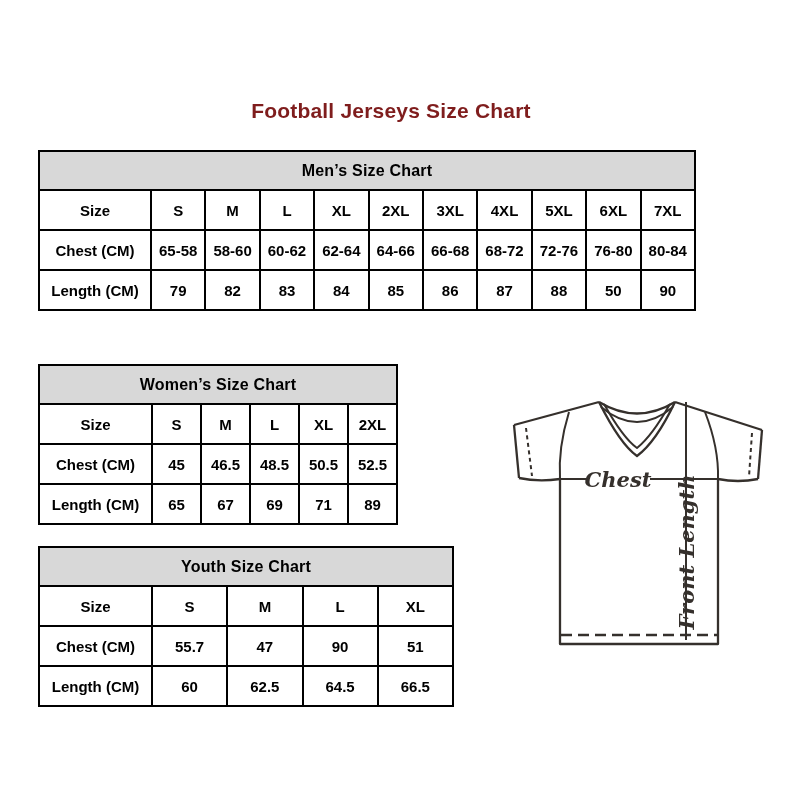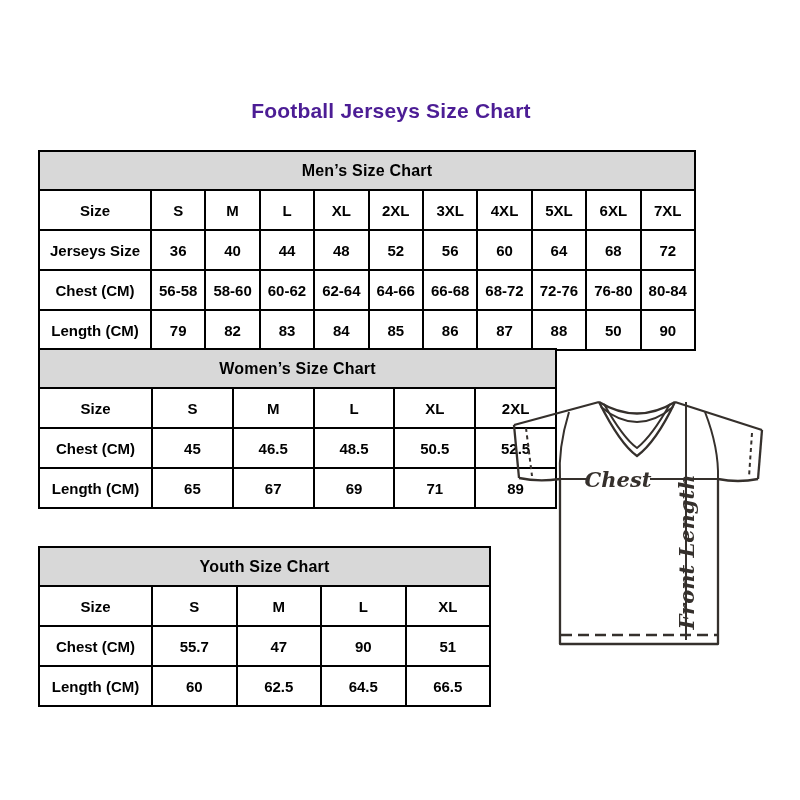--- a/index.html
+++ b/index.html
@@ -4,42 +4,42 @@
 <style>
   html,body{margin:0;padding:0;}
   body{
     width:800px;height:800px;background:#ffffff;position:relative;
     font-family:"Liberation Sans",sans-serif;color:#000;
     overflow:hidden;
   }
   .page{position:absolute;inset:0;background:#fff;}
   .title{
     position:absolute;top:99px;left:0;width:782px;margin:0;
-    text-align:center;font-size:21px;font-weight:bold;color:#4c1d95;
+    text-align:center;font-size:21px;font-weight:bold;color:#7f1d1d;
     letter-spacing:0.2px;
   }
   table.size-table{
     position:absolute;border-collapse:collapse;table-layout:fixed;
     background:#fff;
   }
   table.size-table th,table.size-table td{
     border:2px solid #000;text-align:center;vertical-align:middle;
     font-weight:bold;color:#000;padding:0;
   }
   table.size-table .title-cell{
     background:#d8d8d8;font-size:16px;height:37px;letter-spacing:0.2px;
   }
   table.size-table tbody th,table.size-table tbody td{
     font-size:15px;height:38px;
   }
   #mens-table{left:38px;top:150px;width:658px;}
   #mens-table .col-label{width:112px;}
-  #womens-table{left:38px;top:348px;width:519px;}
+  #womens-table{left:38px;top:364px;width:360px;}
   #womens-table .col-label{width:113px;}
-  #youth-table{left:38px;top:546px;width:453px;}
+  #youth-table{left:38px;top:546px;width:416px;}
   #youth-table .col-label{width:113px;}
   .jersey{position:absolute;left:498px;top:392px;width:272px;height:262px;}
   .jersey svg{display:block;width:272px;height:262px;}
   .jersey .ln{fill:none;stroke:#35302c;stroke-width:2.3;stroke-linejoin:round;stroke-linecap:butt;}
   .jersey .thin{stroke-width:2;}
   .jersey text{
     font-family:"DejaVu Serif",serif;font-style:italic;font-weight:bold;
     font-size:21px;fill:#35302c;
   }
 </style>
@@ -77,35 +77,22 @@
           <td>L</td>
           <td>XL</td>
           <td>2XL</td>
           <td>3XL</td>
           <td>4XL</td>
           <td>5XL</td>
           <td>6XL</td>
           <td>7XL</td>
         </tr>
         <tr>
-          <th>Jerseys Size</th>
-          <td>36</td>
-          <td>40</td>
-          <td>44</td>
-          <td>48</td>
-          <td>52</td>
-          <td>56</td>
-          <td>60</td>
-          <td>64</td>
-          <td>68</td>
-          <td>72</td>
-        </tr>
-        <tr>
           <th>Chest (CM)</th>
-          <td>56-58</td>
+          <td>65-58</td>
           <td>58-60</td>
           <td>60-62</td>
           <td>62-64</td>
           <td>64-66</td>
           <td>66-68</td>
           <td>68-72</td>
           <td>72-76</td>
           <td>76-80</td>
           <td>80-84</td>
         </tr>

